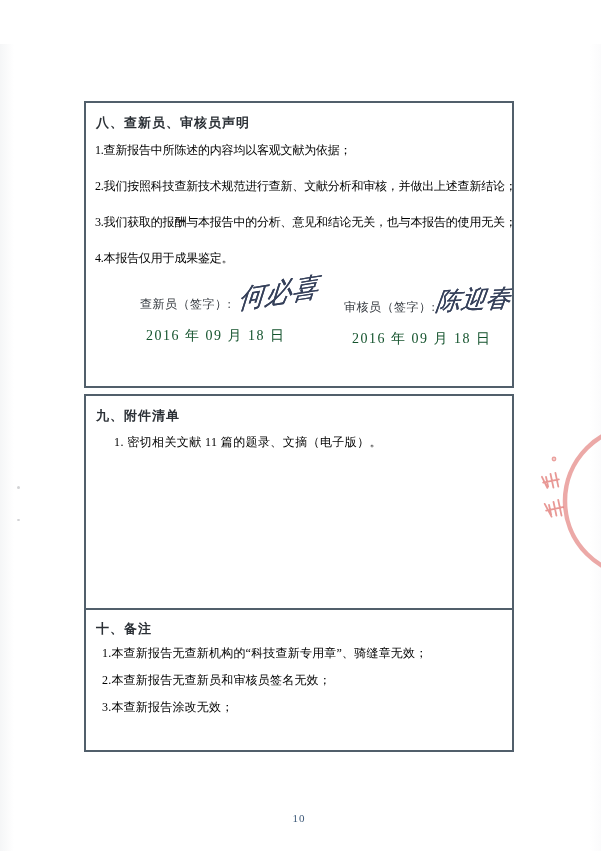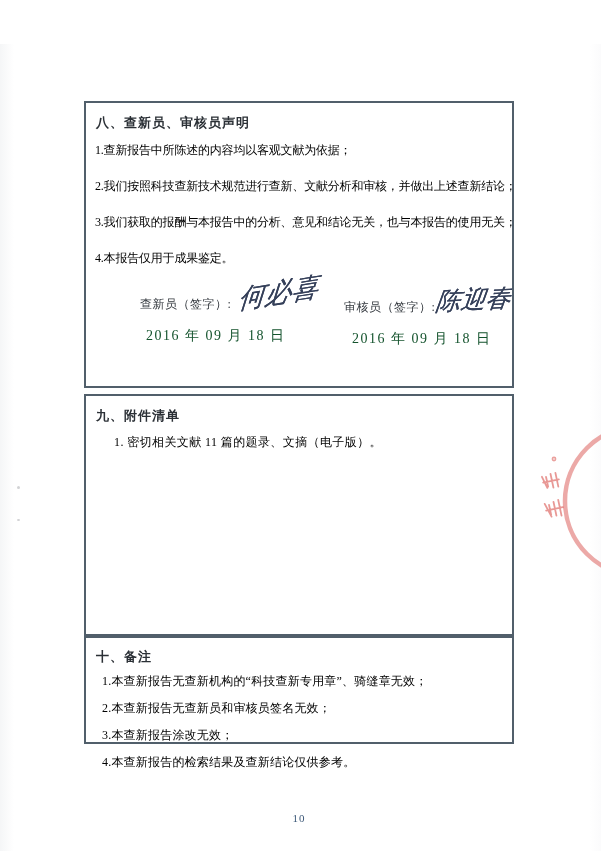--- a/index.html
+++ b/index.html
@@ -9,21 +9,21 @@
     font-family:"Liberation Serif","DejaVu Serif",serif;
     color:#2e3238;
   }
   .page{position:absolute;inset:0;background:linear-gradient(90deg,#f5f6f7 0px,#ffffff 14px 590px,#fbfbfc 601px);margin-top:44px;}
   .box{
     position:absolute;left:84px;width:430px;
     border:2px solid #515f6b;background:#ffffff;box-sizing:border-box;
   }
   .box1{top:57px;height:287px;}
   .box2{top:350px;height:242px;}
-  .box3{top:592px;height:108px;}
+  .box3{top:564px;height:144px;}
   .sec-title{
     position:absolute;font-weight:bold;font-size:13px;letter-spacing:1px;
     color:#2b3036;white-space:nowrap;
   }
   .sec-item{
     position:absolute;font-size:12px;letter-spacing:-0.2px;white-space:nowrap;
     color:#000000;
   }
   .sig-label{position:absolute;font-size:12px;letter-spacing:0.5px;white-space:nowrap;color:#33383e;}
   .sig-date{position:absolute;font-size:14px;letter-spacing:1.5px;white-space:nowrap;color:#14532d;}
@@ -65,21 +65,20 @@
   <div class="box box2">
     <div class="sec-title" style="left:10px;top:11px;">九、附件清单</div>
     <div class="sec-item" style="left:28px;top:38px;letter-spacing:0.4px;">1. 密切相关文献 11 篇的题录、文摘（电子版）。</div>
   </div>
 
   <div class="box box3">
     <div class="sec-title" style="left:10px;top:10px;">十、备注</div>
     <div class="sec-item" style="left:16px;top:35px;letter-spacing:0.2px;">1.本查新报告无查新机构的“科技查新专用章”、骑缝章无效；</div>
     <div class="sec-item" style="left:16px;top:62px;letter-spacing:0.2px;">2.本查新报告无查新员和审核员签名无效；</div>
     <div class="sec-item" style="left:16px;top:89px;letter-spacing:0.2px;">3.本查新报告涂改无效；</div>
-    <div class="sec-item" style="left:16px;top:116px;letter-spacing:0.2px;">4.本查新报告的检索结果及查新结论仅供参考。</div>
   </div>
 
   <svg class="seal" viewBox="0 0 81 150">
     <g stroke="#d9534f" fill="none" stroke-linecap="round">
 
       <circle cx="120" cy="72" r="75" stroke-width="4.5" opacity="0.5"></circle>
 
       <circle cx="34" cy="30" r="1.6" stroke-width="1.6" opacity="0.55"></circle>
 
       <g opacity="0.6" stroke-width="1.8" transform="rotate(78 31 52)">

